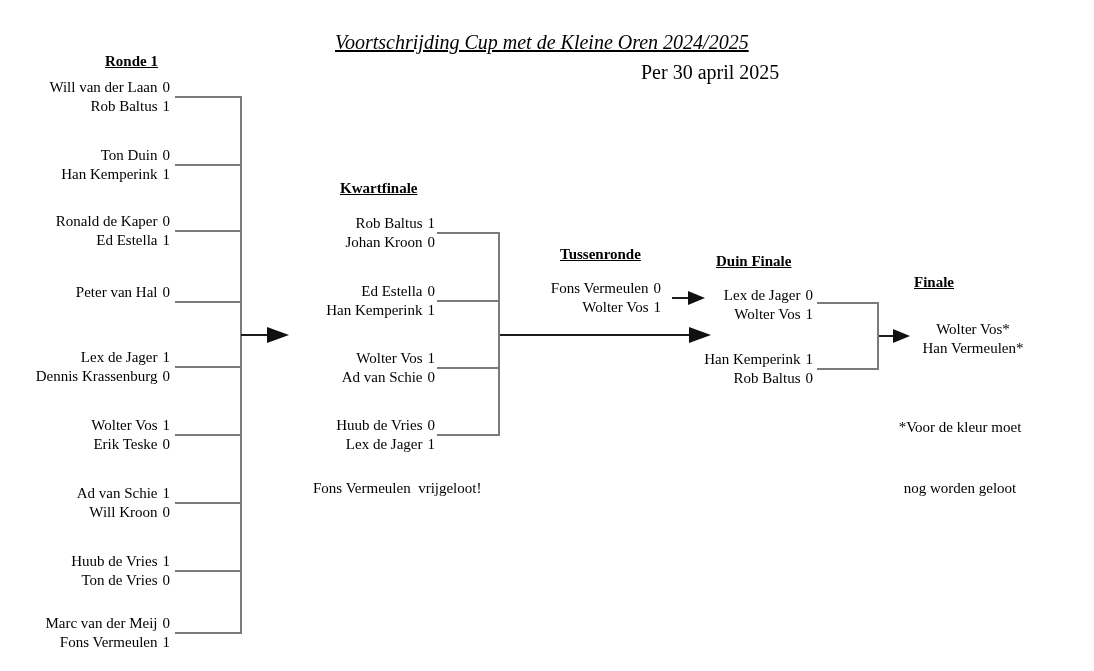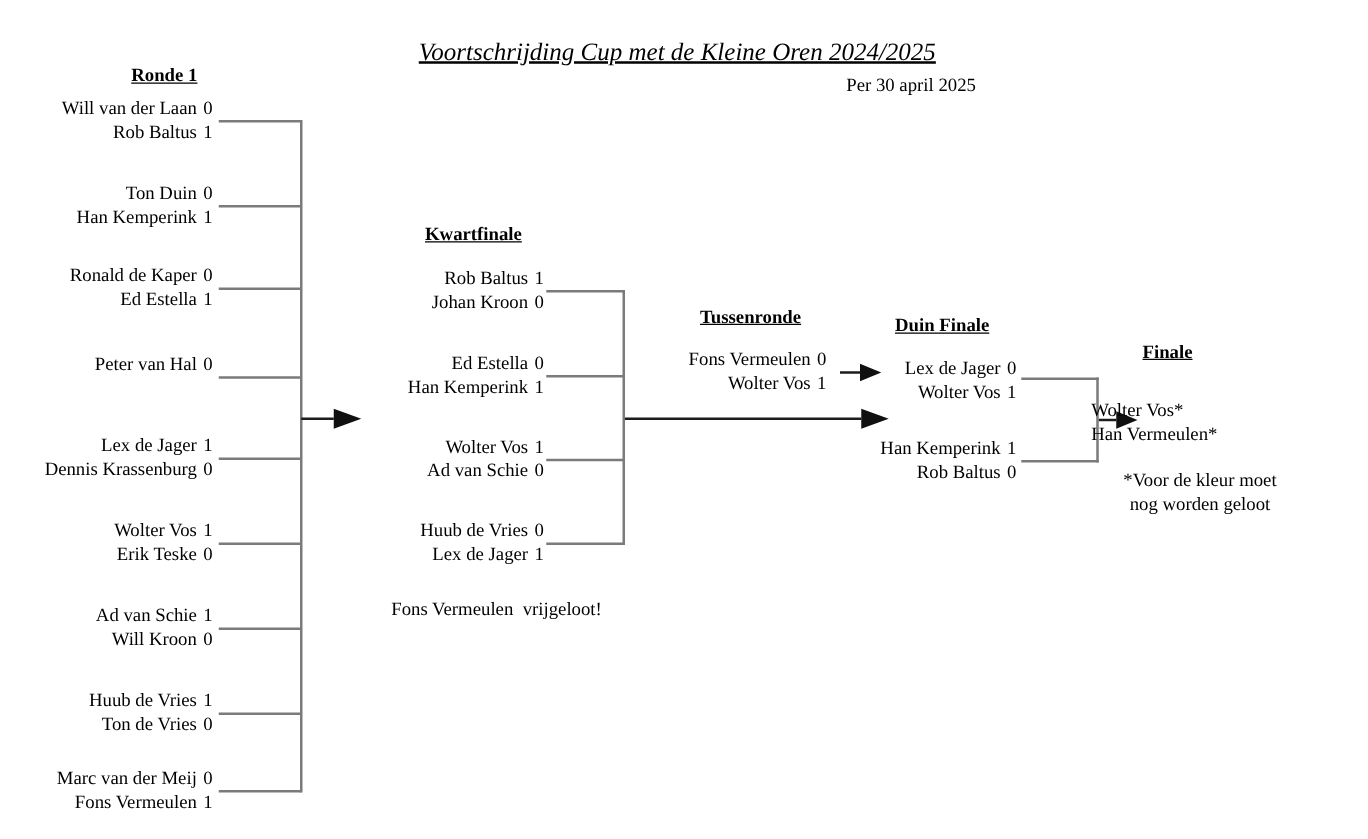--- a/index.html
+++ b/index.html
@@ -9,33 +9,33 @@
     color:#000;
   }
   .canvas { position:relative; width:1094px; height:671px; overflow:hidden; background:#fff; }
 
   .title {
     position:absolute; left:335px; top:31px;
     font-size:20px; text-decoration:underline; white-space:nowrap;font-style:italic;
   }
   .subtitle {
     position:absolute; left:641px; top:61px;
-    font-size:15px; white-space:nowrap;margin-left:36px;
+    font-size:20px; white-space:nowrap;
   }
   .colhead {
     position:absolute; font-size:15px; font-weight:bold;
     text-decoration:underline; white-space:nowrap;
   }
   .match { position:absolute; }
   .prow {
     height:19px; line-height:19px; font-size:15px;
     text-align:right; white-space:nowrap;
   }
   .prow .sc { margin-left:5px; }
-  .match.center .prow { text-align:left; }
+  .match.center .prow { text-align:center; }
 
   .hline { position:absolute; height:2px; background:#7b7b7b; }
   .vline { position:absolute; width:2px;  background:#7b7b7b; }
 
   .arrow { position:absolute; display:flex; align-items:center; }
   .shaft { height:2px; background:#1c1c1c; }
   .ahead {
     width:0; height:0;
     border-top:8px solid transparent;
     border-bottom:8px solid transparent;
@@ -43,21 +43,21 @@
   }
   .ahead.sm {
     border-top-width:7px; border-bottom-width:7px; border-left-width:17px;
   }
 
   .note { position:absolute; font-size:15px; white-space:pre; line-height:19px; }
   .fnote {
     position:absolute; left:875px; top:376px; width:170px;
     font-size:15px; line-height:19px; text-align:center;
   }
-  .fnote div { white-space:nowrap; }
+  .fnote div { white-space:nowrap;margin-top:42px; }
 </style>
 </head>
 <body>
 
 <div class="canvas">
 
   <div class="title">Voortschrijding Cup met de Kleine Oren 2024/2025</div>
   <div class="subtitle">Per 30 april 2025</div>
 
   <div class="colhead" style="left:105px;top:53px">Ronde 1</div>

